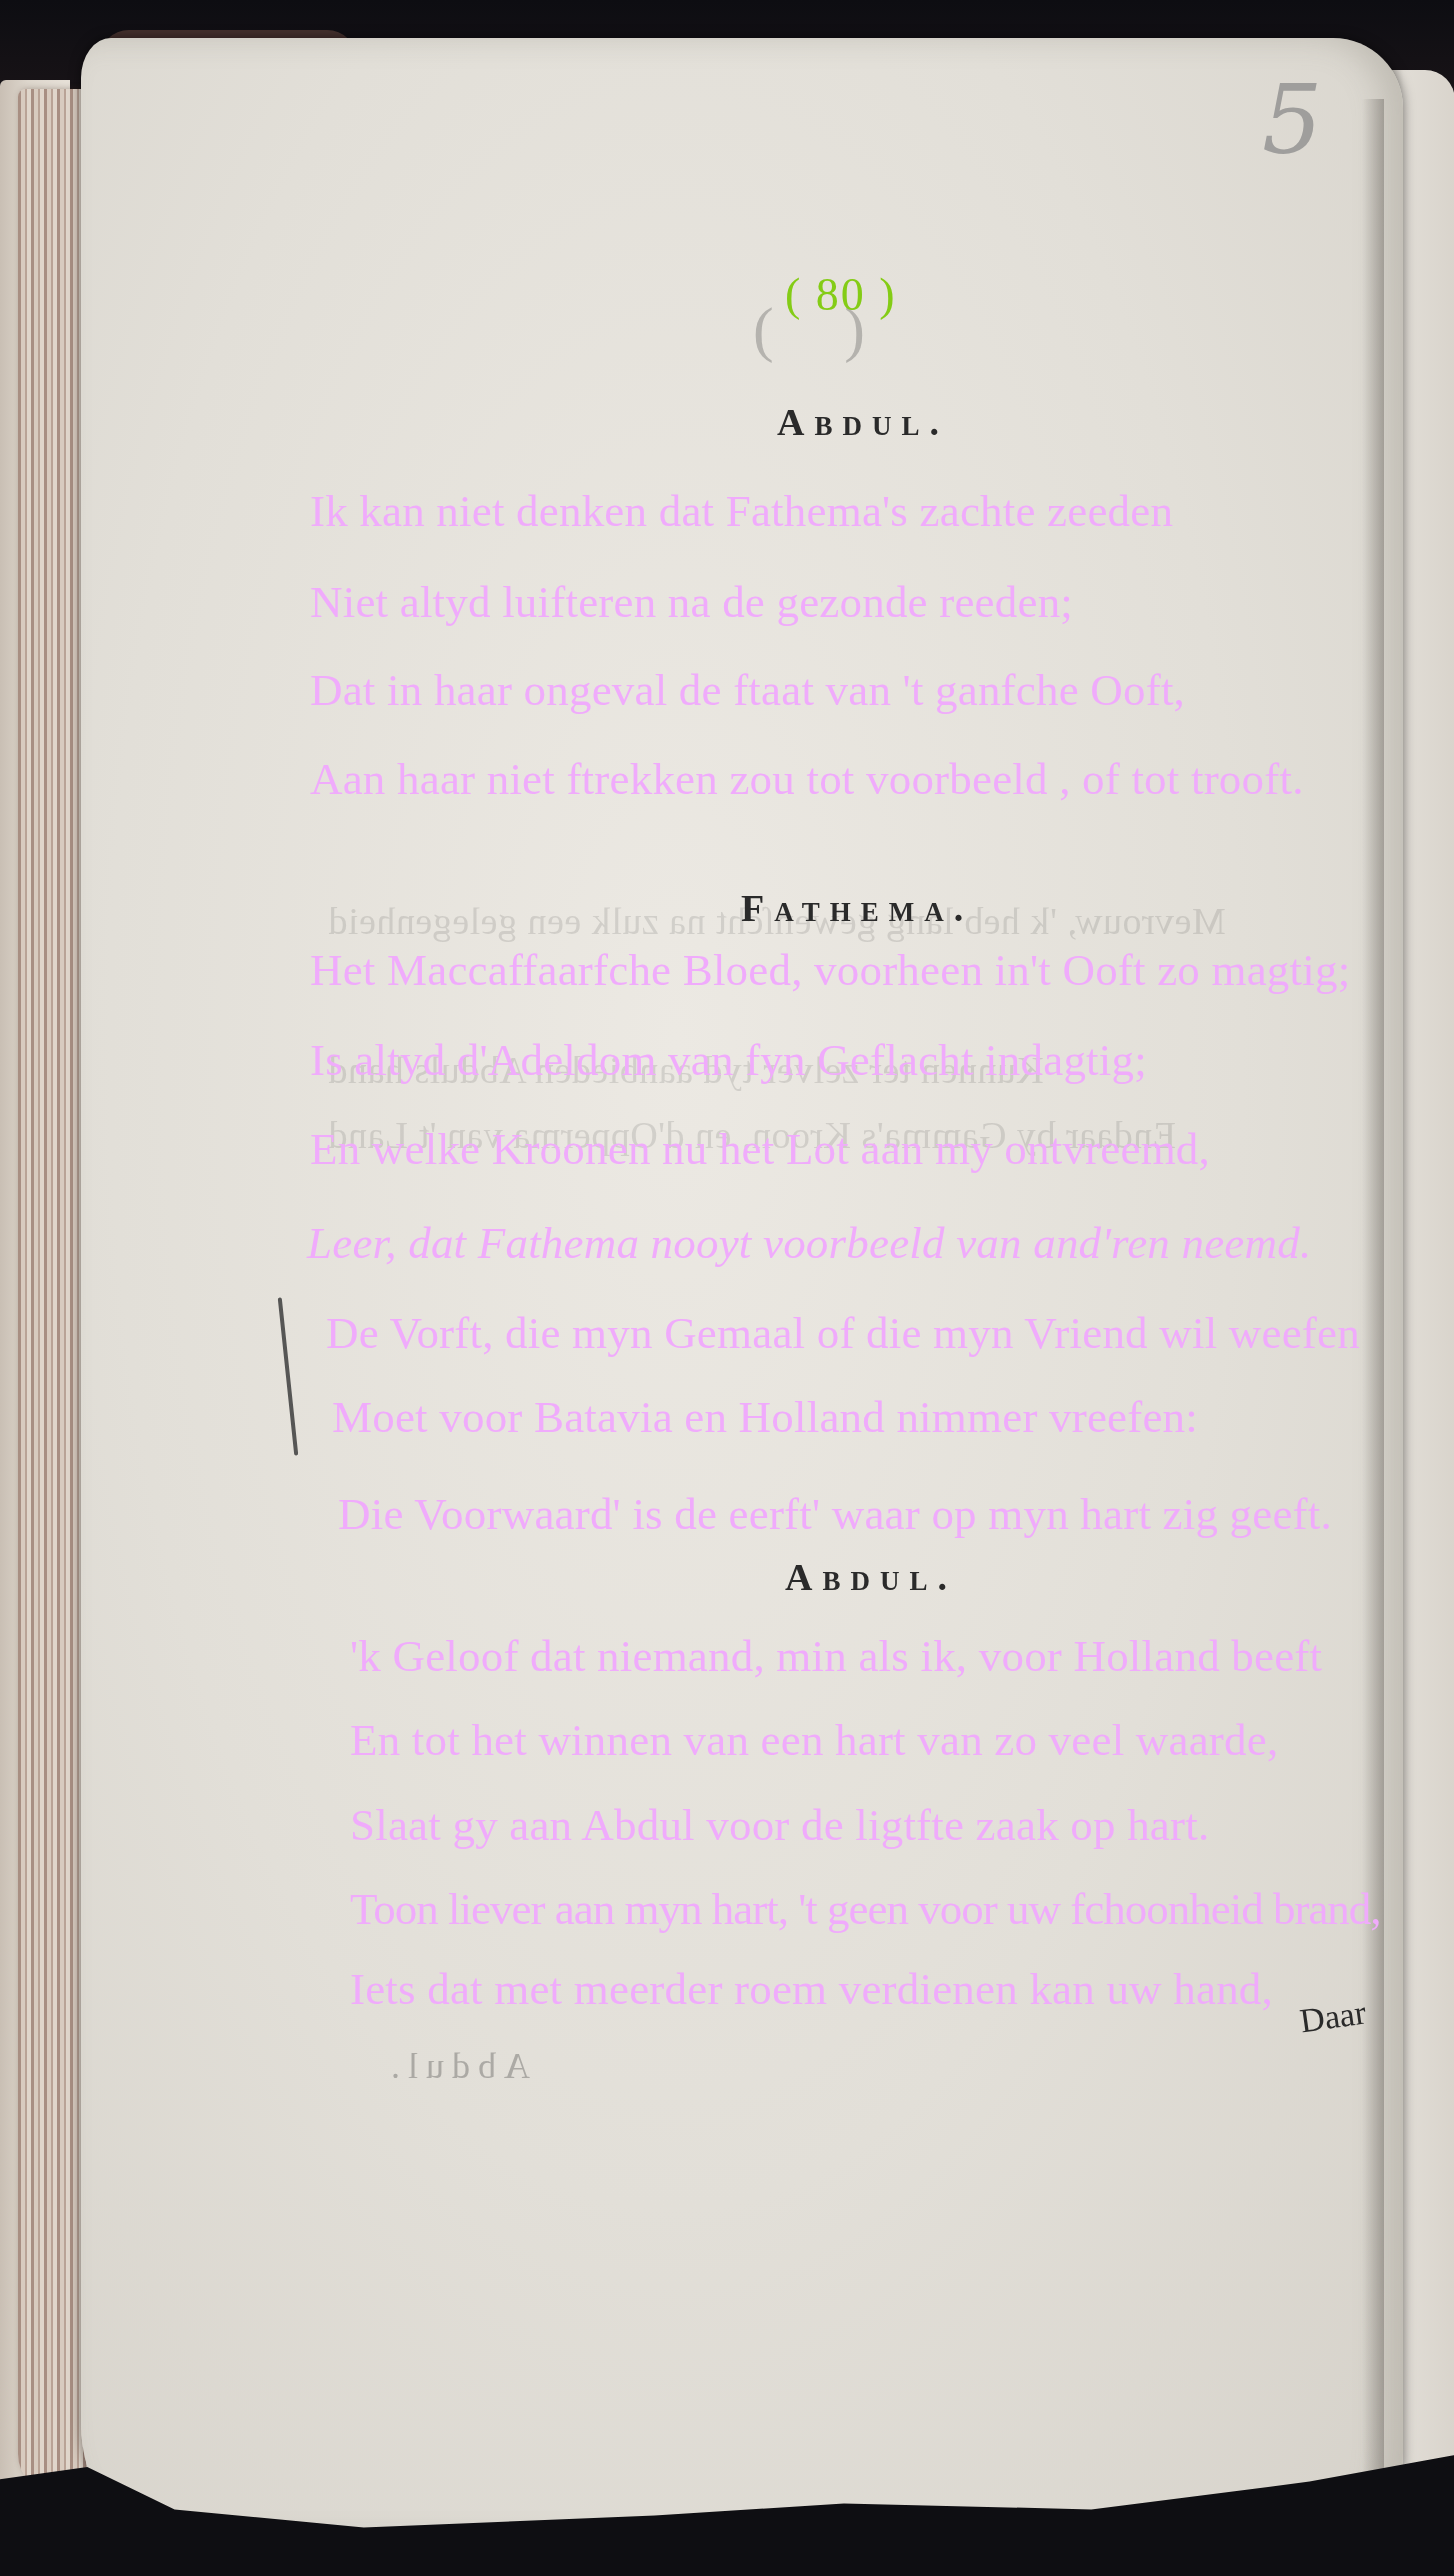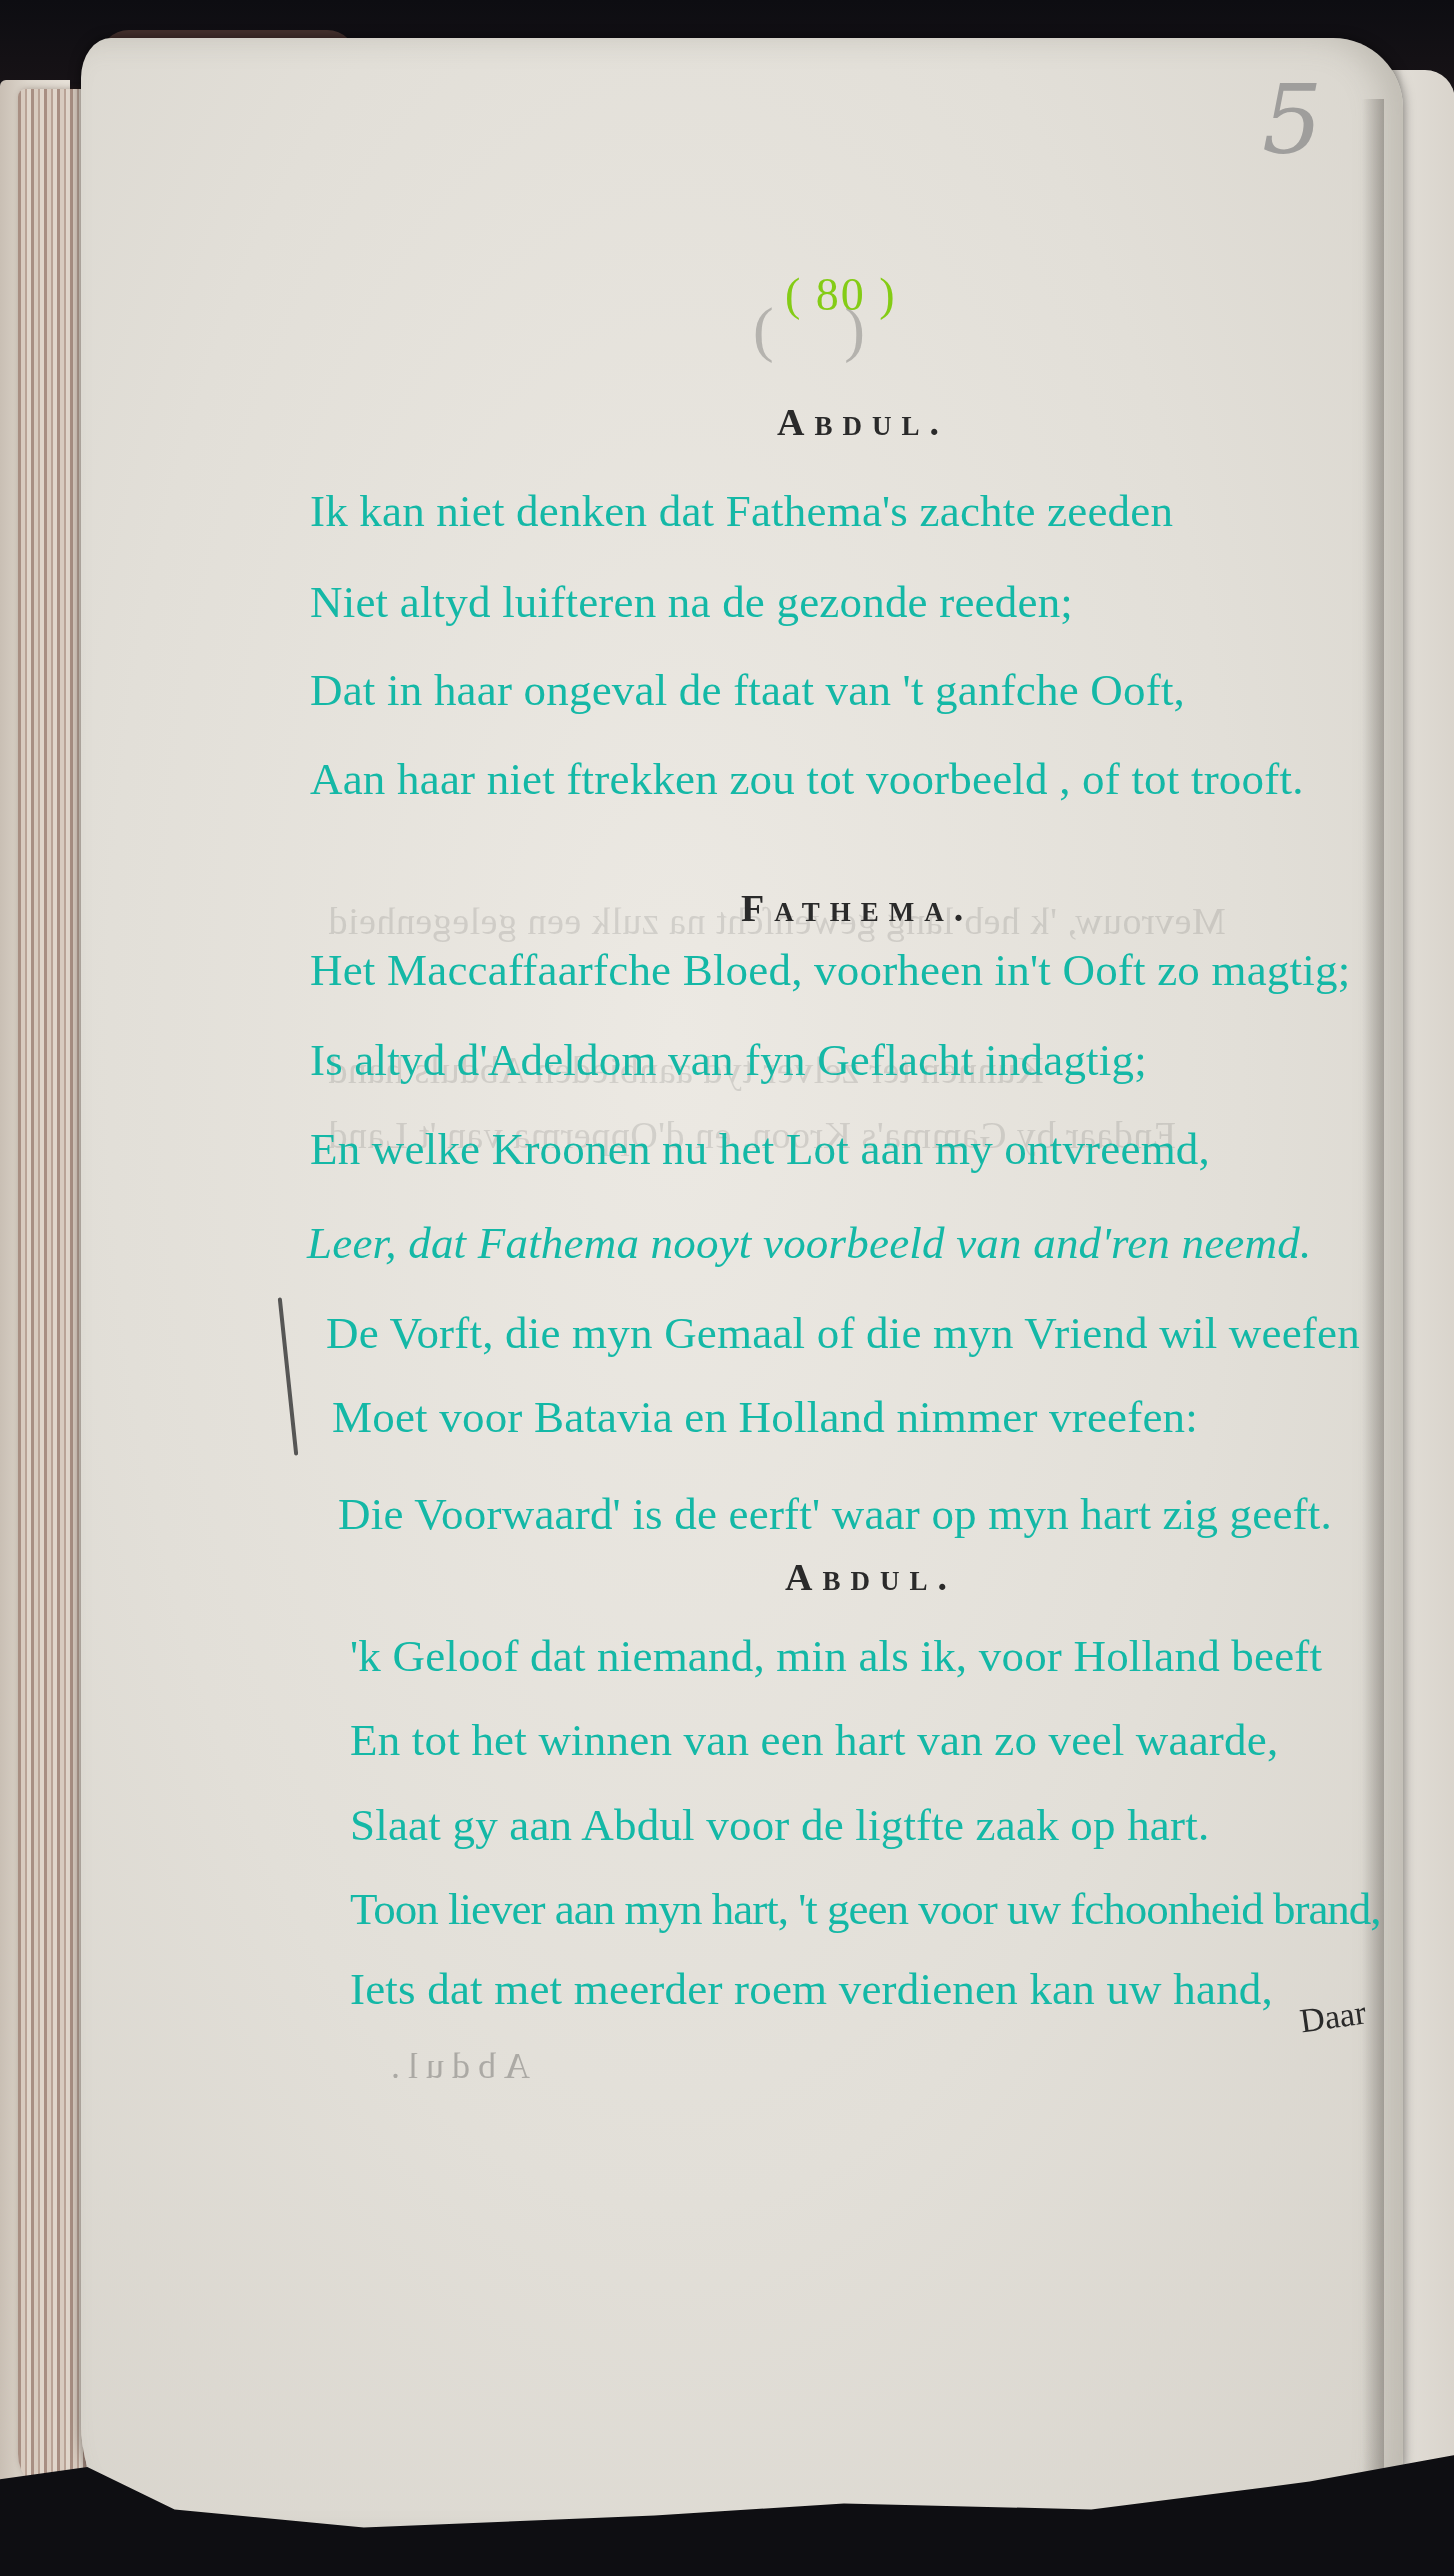--- a/index.html
+++ b/index.html
@@ -64,21 +64,21 @@
   .folio-ghost {
     position: absolute; left: 753px; top: 294px;
     font-size: 62px; color: rgba(90,90,90,.35); letter-spacing: 6px;
   }
   .speaker {
     position: absolute; font-size: 38px; color: #2a2a2a;
     letter-spacing: 10px; font-variant: small-caps; font-weight: bold;
     text-transform: capitalize;
   }
   .line {
-    position: absolute; font-size: 45px; color: #14b8a6;
+    position: absolute; font-size: 45px; color: #f0abfc;
     white-space: nowrap; letter-spacing: 0.2px;
   }
   .catchword {
     position: absolute; left: 1300px; top: 1998px;
     font-size: 34px; color: #2a2a2a; transform: rotate(-8deg);
   }
   .ghost-speaker {
     position: absolute; left: 383px; top: 2045px;
     font-size: 36px; color: rgba(70,70,70,.35);
     letter-spacing: 8px; transform: scaleX(-1);

